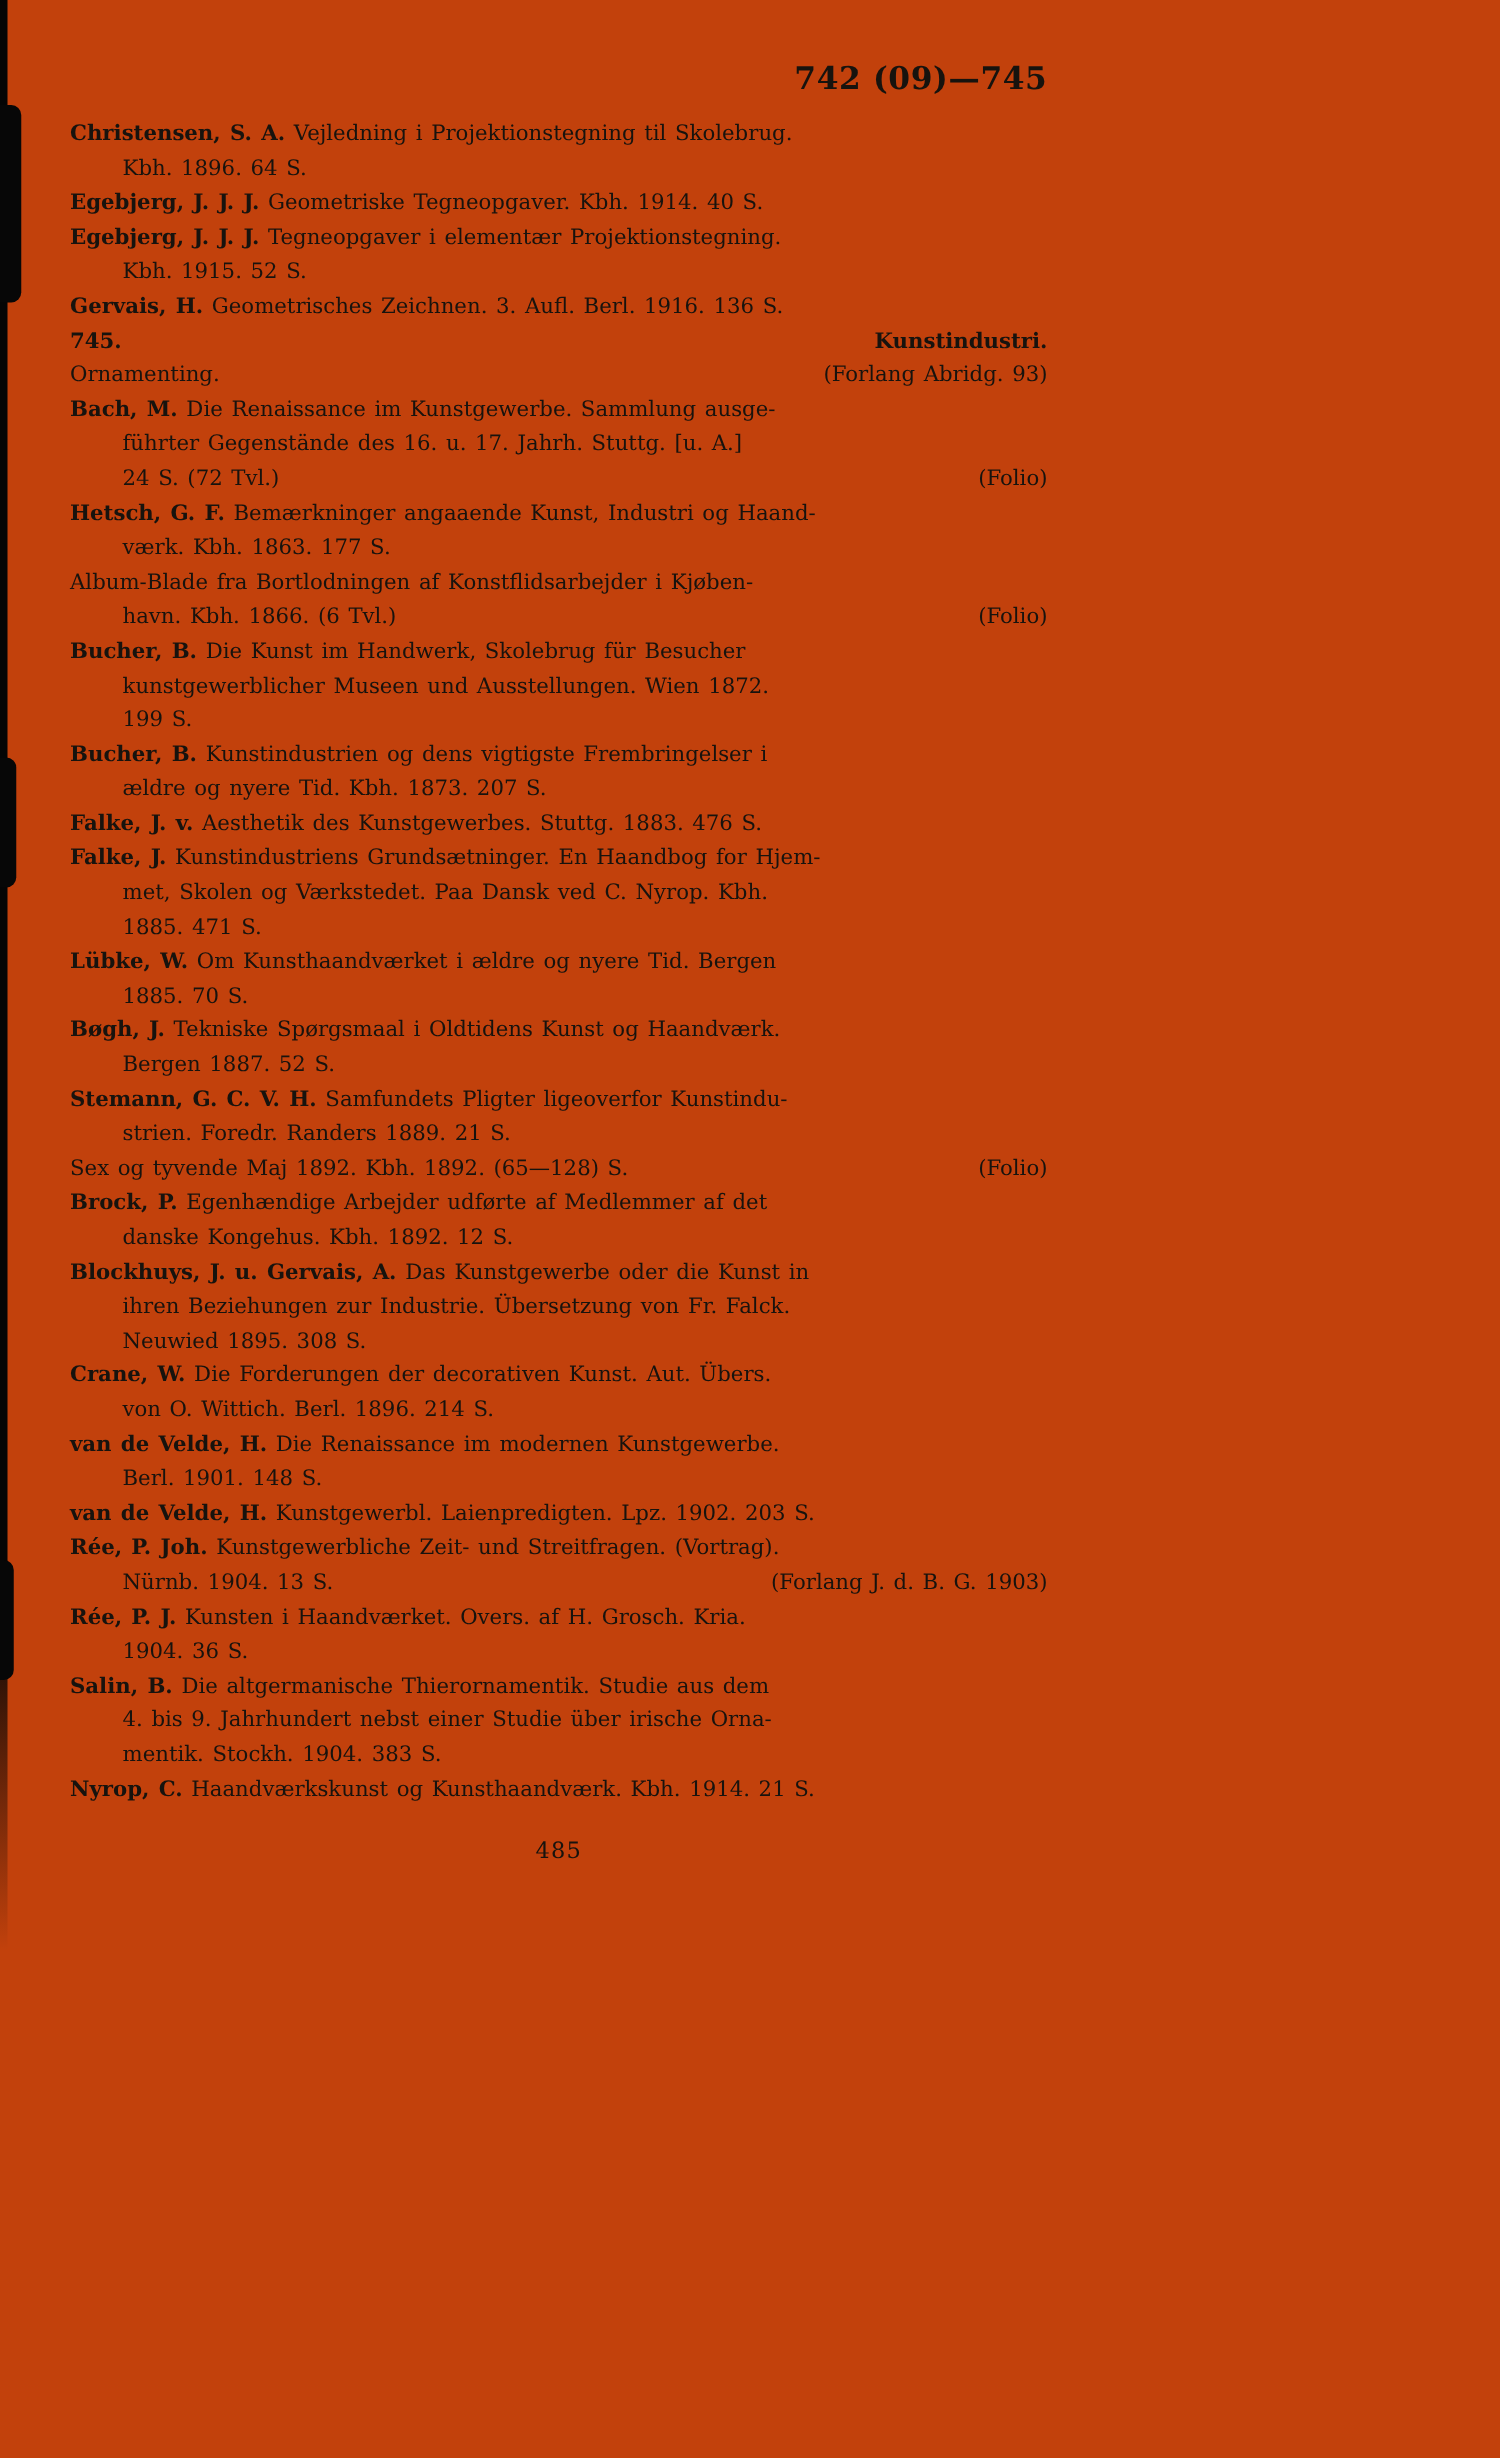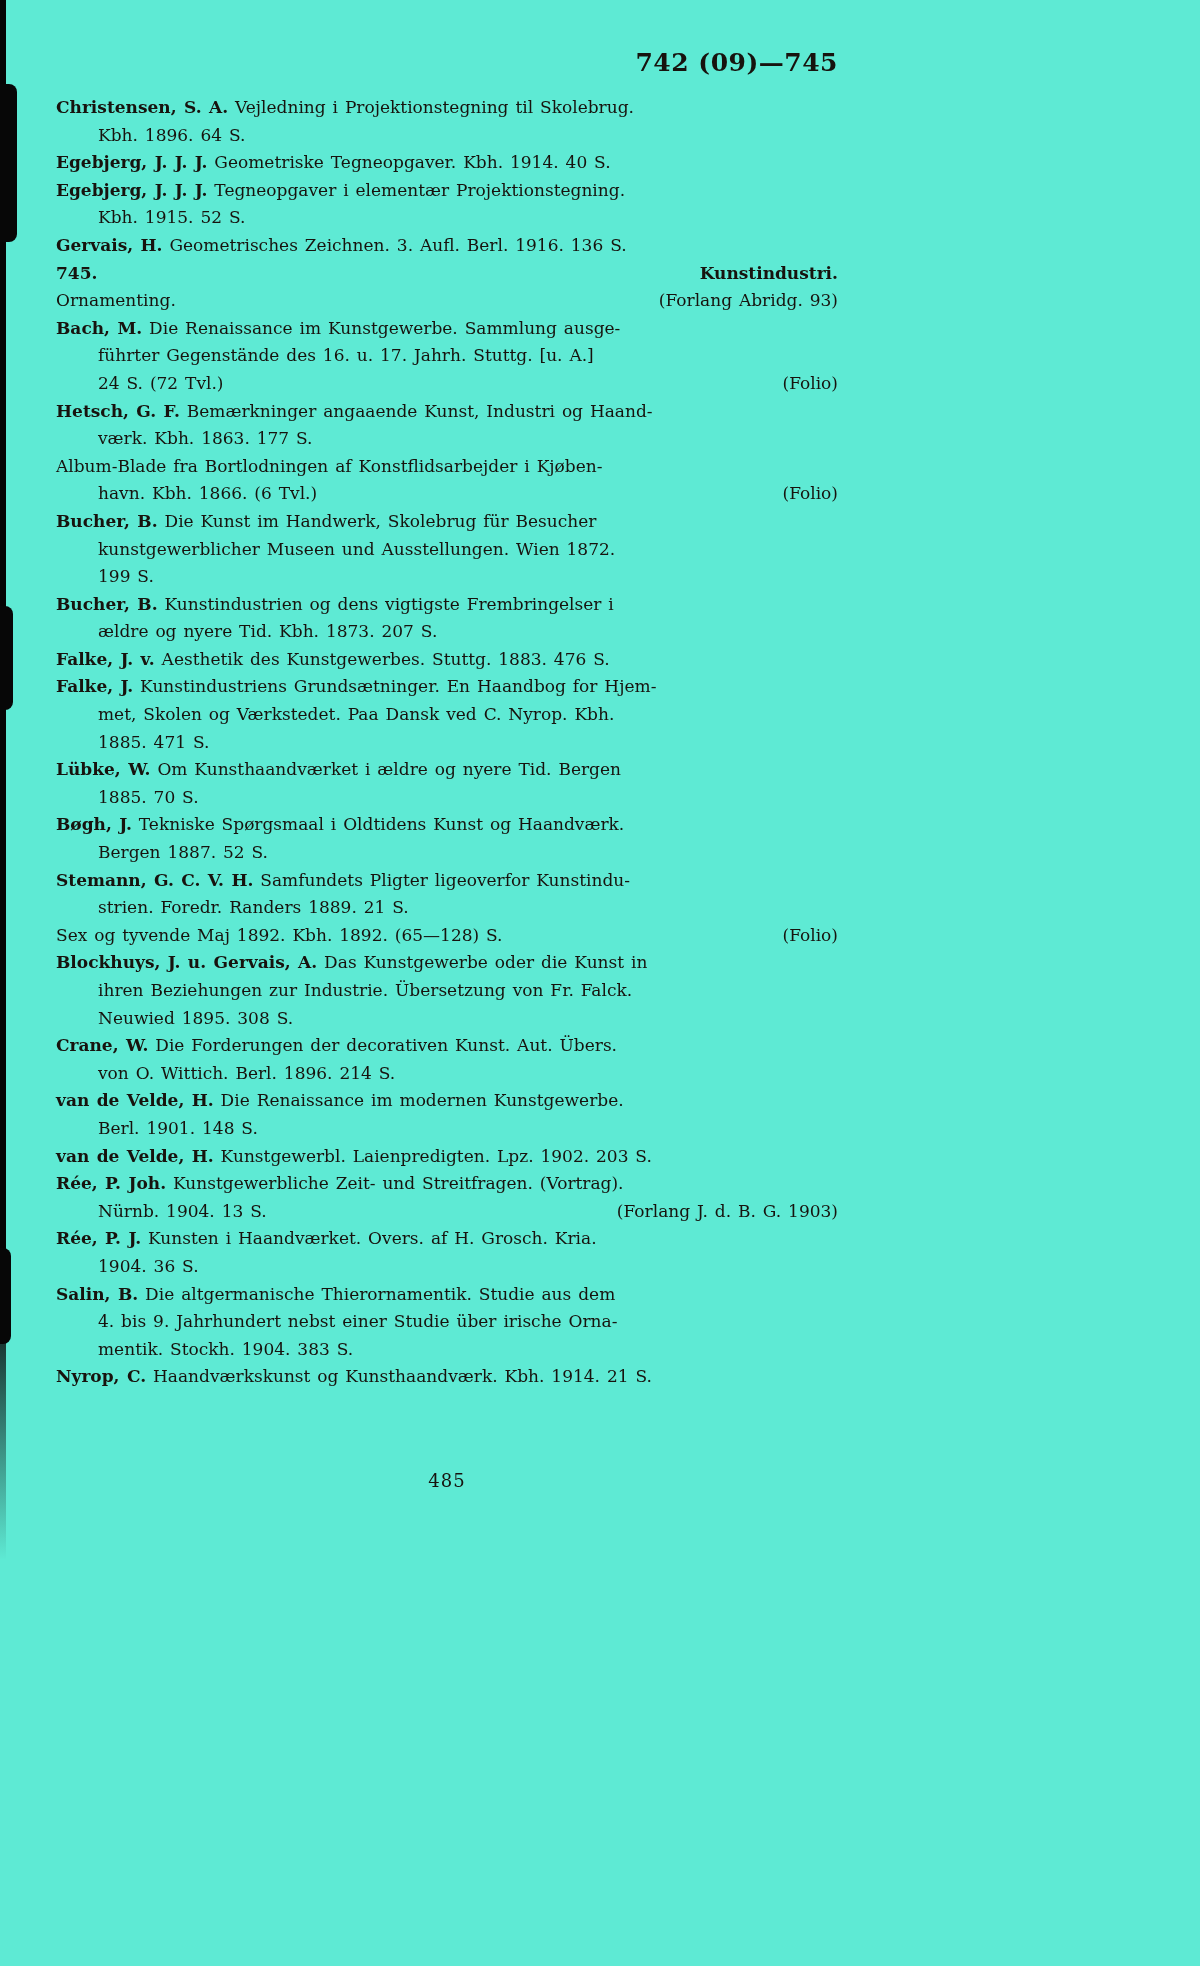--- a/index.html
+++ b/index.html
@@ -1,19 +1,19 @@
 <!DOCTYPE html>
 <html><head>
 <meta charset="utf-8">
 <style>
   html,body { margin:0; padding:0; background:#ffffff; }
   .page {
     position:relative;
     width:1200px; height:1966px;
-    background:#5eead4;
+    background:#c2410c;
     overflow:hidden;
     font-family:"DejaVu Serif","Liberation Serif",serif;
     color:#17130e;
   }
   
   .gutter {
     position:absolute; left:0; top:0; width:6px; height:1560px;
     background:linear-gradient(to bottom,#050505 0%,#050505 82%,rgba(5,5,5,0) 100%);
   }
   .blob { position:absolute; left:0; background:#070707; border-radius:0 8px 8px 0; }
@@ -140,20 +140,24 @@
           <div class="line"><span class="left"><span class="b">Stemann, G. C. V. H.</span><span class="r"> Samfundets Pligter ligeoverfor Kunstindu-</span></span></div>
           <div class="line indent"><span class="left"><span class="r">strien.  Foredr.  Randers 1889.  21 S.</span></span></div>
         </div>
         <div class="entry">
           <div class="line has-right">
             <span class="left"><span class="r">Sex og tyvende Maj 1892.  Kbh. 1892.  (65—128) S.</span></span>
             <span class="right">(Folio)</span>
           </div>
         </div>
         <div class="entry">
+          <div class="line"><span class="left"><span class="b">Brock, P.</span><span class="r"> Egenhændige Arbejder udførte af Medlemmer af det</span></span></div>
+          <div class="line indent"><span class="left"><span class="r">danske Kongehus.  Kbh. 1892.  12 S.</span></span></div>
+        </div>
+        <div class="entry">
           <div class="line"><span class="left"><span class="b">Blockhuys, J. u. Gervais, A.</span><span class="r"> Das Kunstgewerbe oder die Kunst in</span></span></div>
           <div class="line indent"><span class="left"><span class="r">ihren Beziehungen zur Industrie.  Übersetzung von Fr. Falck.</span></span></div>
           <div class="line indent"><span class="left"><span class="r">Neuwied 1895.  308 S.</span></span></div>
         </div>
         <div class="entry">
           <div class="line"><span class="left"><span class="b">Crane, W.</span><span class="r"> Die Forderungen der decorativen Kunst.  Aut. Übers.</span></span></div>
           <div class="line indent"><span class="left"><span class="r">von O. Wittich.  Berl. 1896.  214 S.</span></span></div>
         </div>
         <div class="entry">
           <div class="line"><span class="left"><span class="b">van de Velde, H.</span><span class="r"> Die Renaissance im modernen Kunstgewerbe.</span></span></div>

